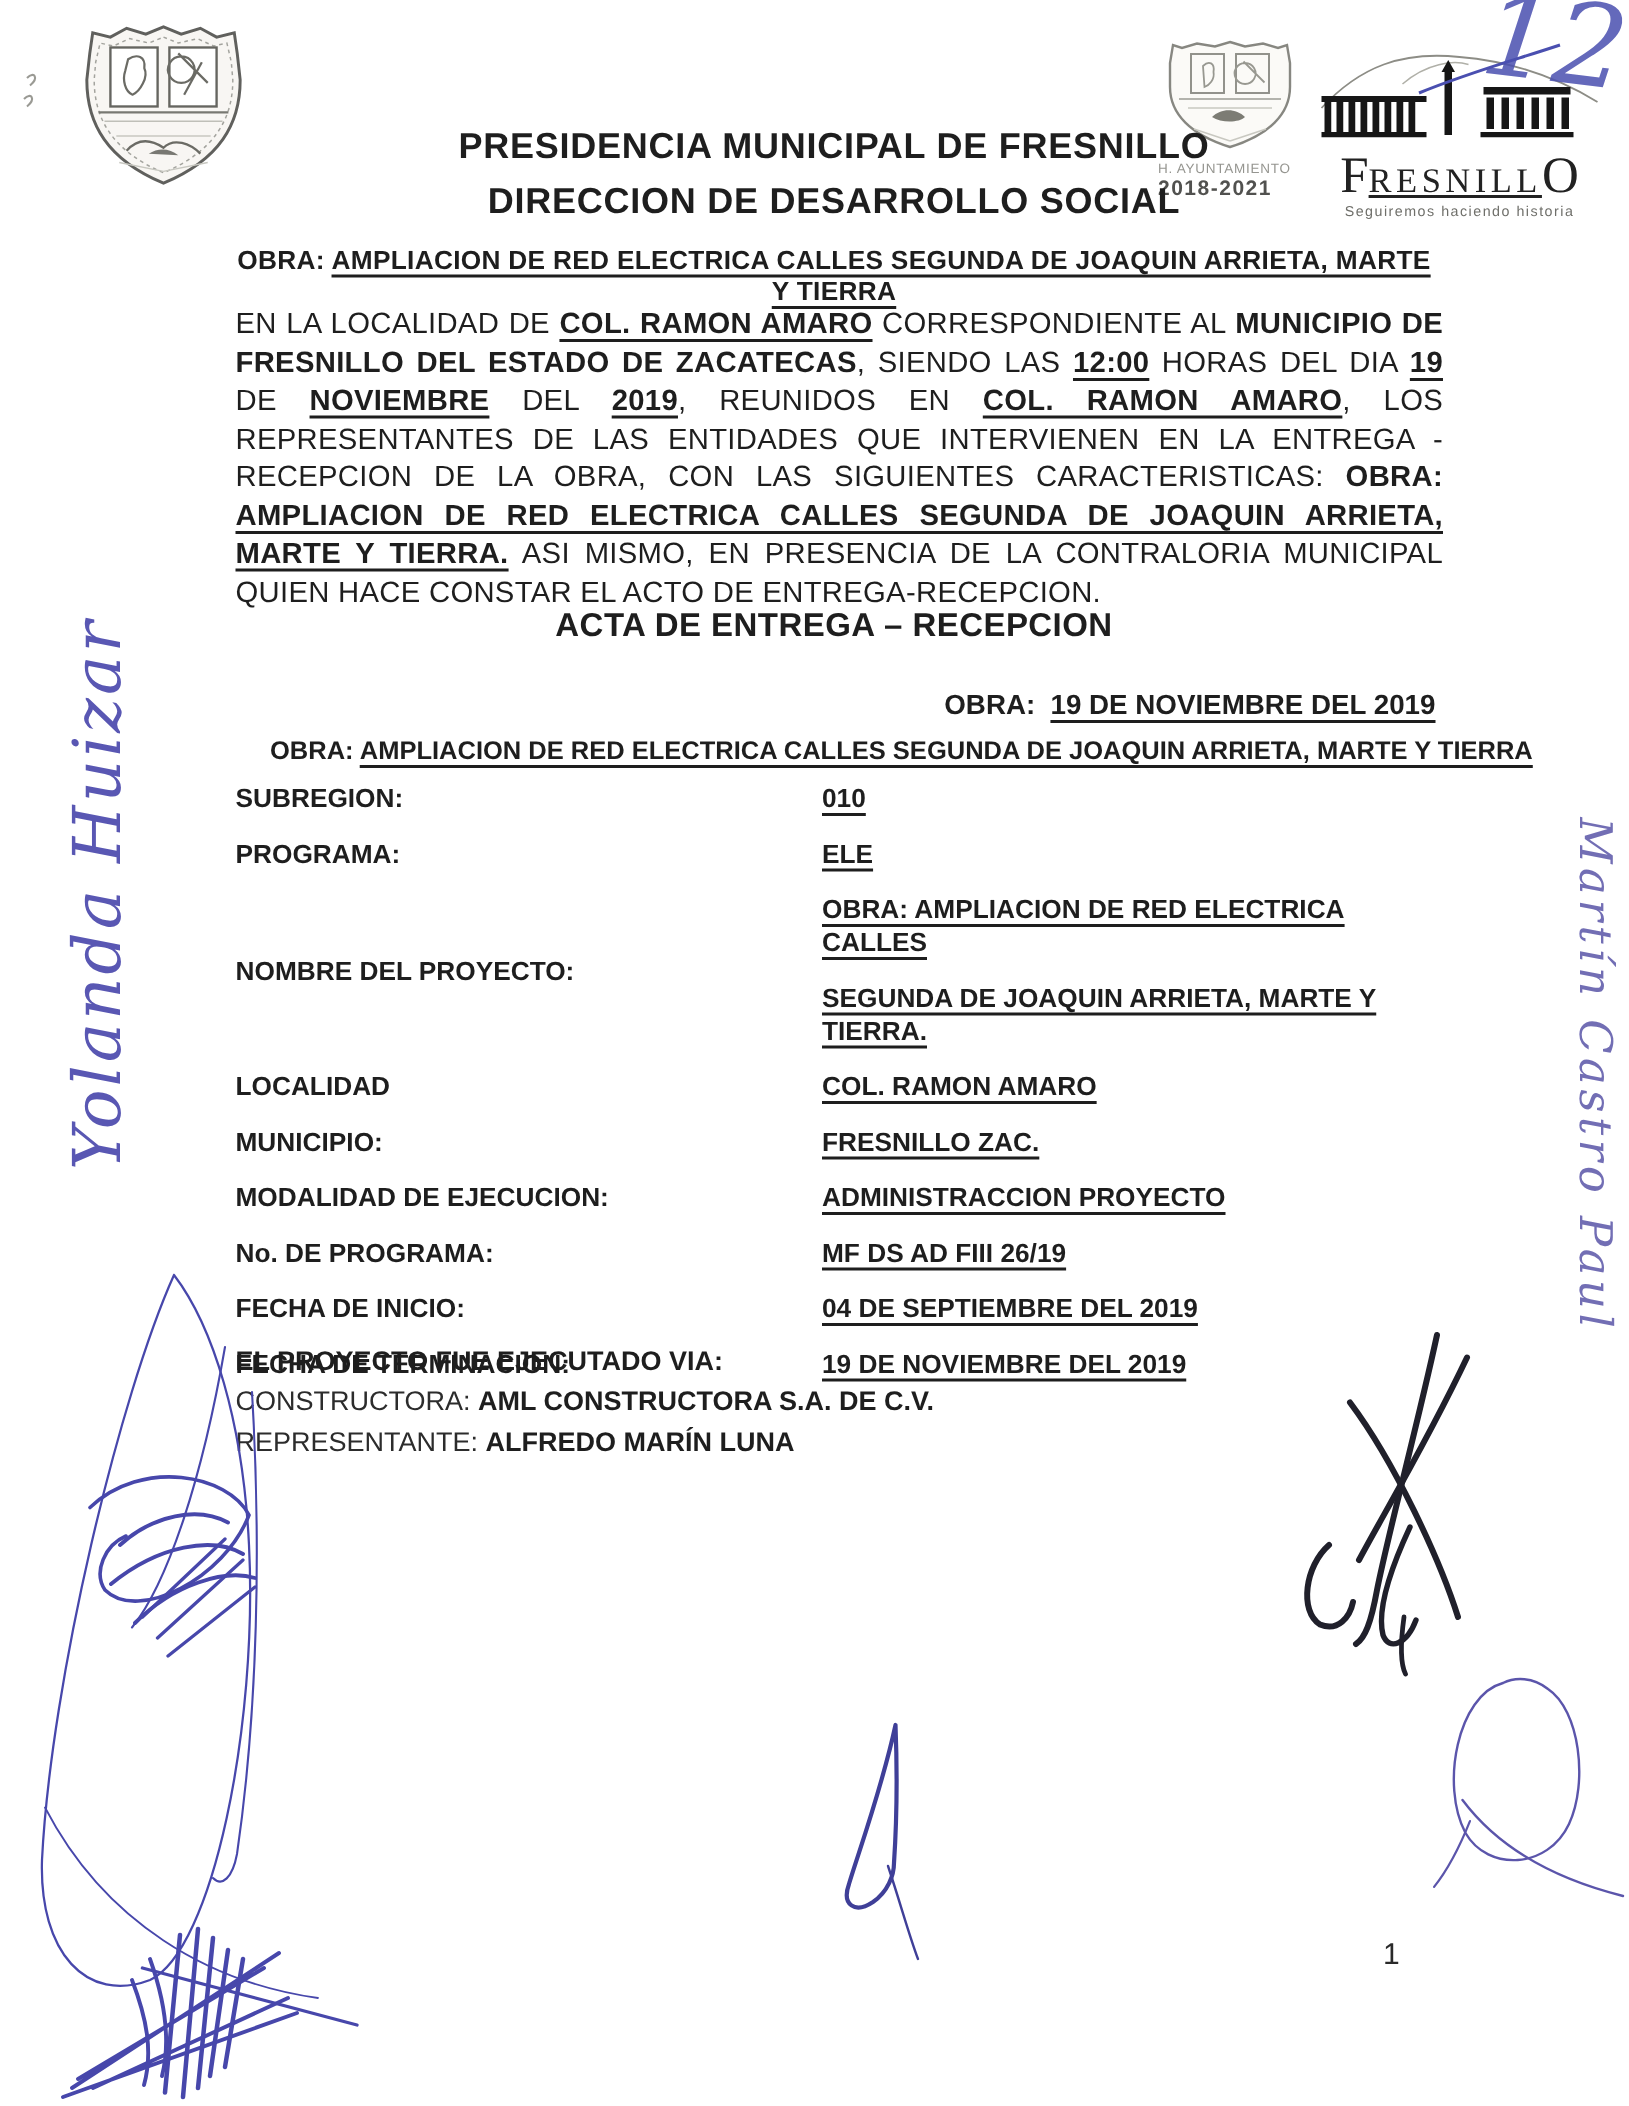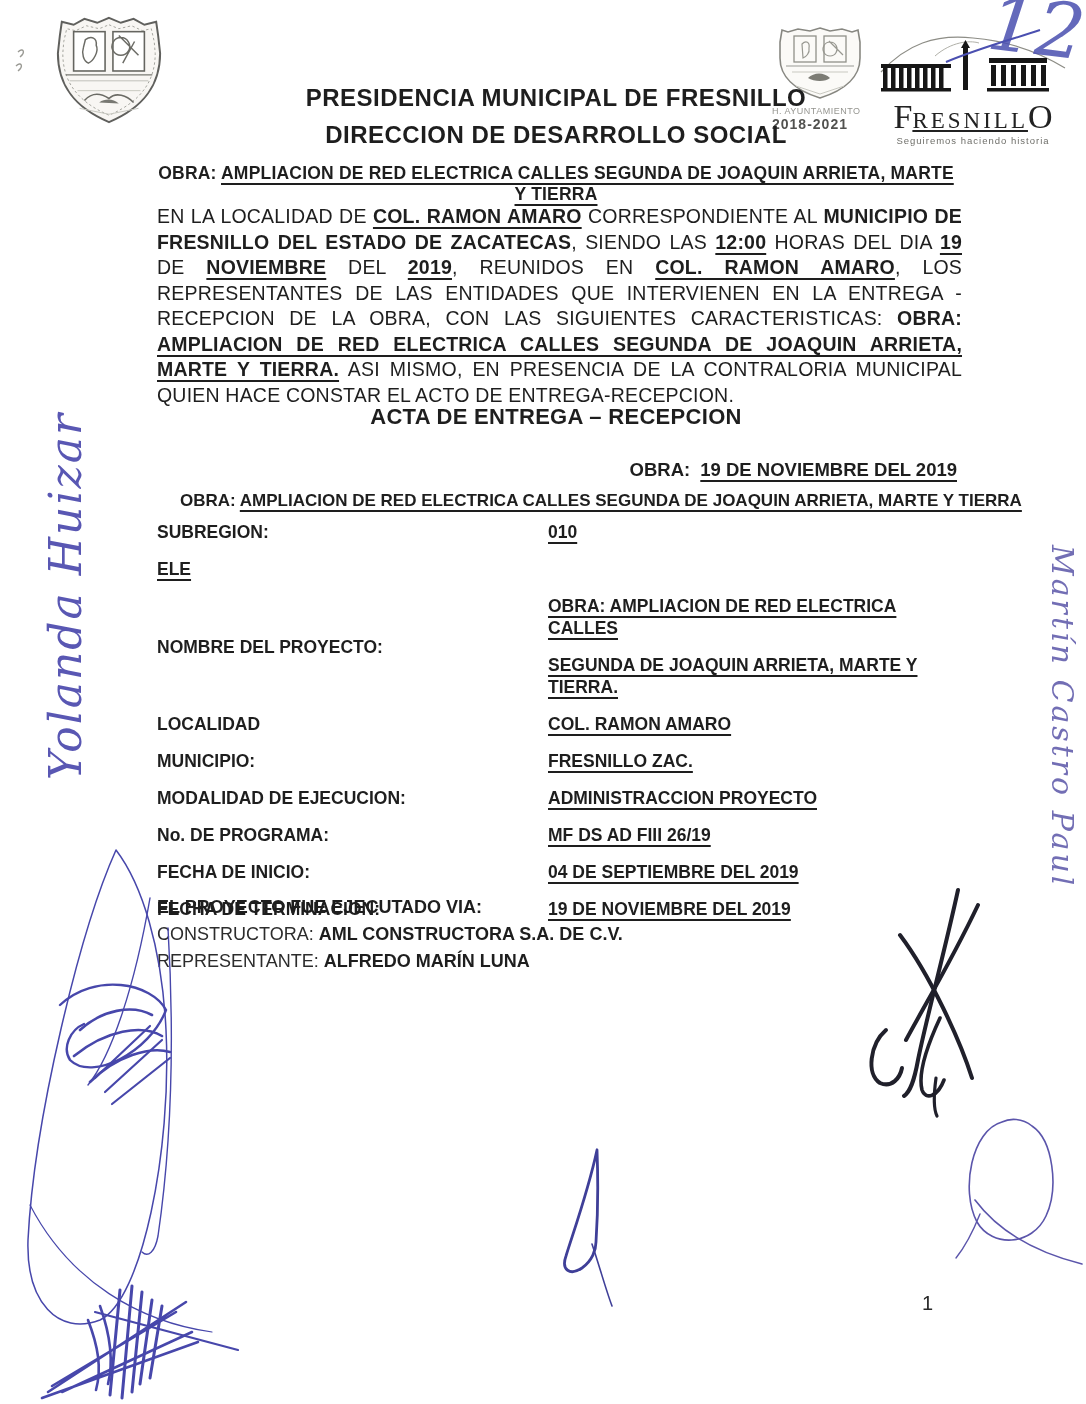--- a/index.html
+++ b/index.html
@@ -160,20 +160,21 @@
 </div>
 
 <div class="abs fields">
     <div class="field-row">
       <div class="field-label">SUBREGION:</div>
       <div class="field-value">
         <div class="vline u">010</div>
       </div>
     </div>
     <div class="field-row">
+      <div class="field-label">PROGRAMA:</div>
       <div class="field-value">
         <div class="vline u">ELE</div>
       </div>
     </div>
     <div class="field-row">
       <div class="field-label">NOMBRE DEL PROYECTO:</div>
       <div class="field-value">
         <div class="vline u">OBRA: AMPLIACION DE RED ELECTRICA CALLES</div>
         <div class="vline u">SEGUNDA DE JOAQUIN ARRIETA, MARTE Y TIERRA.</div>
       </div>

